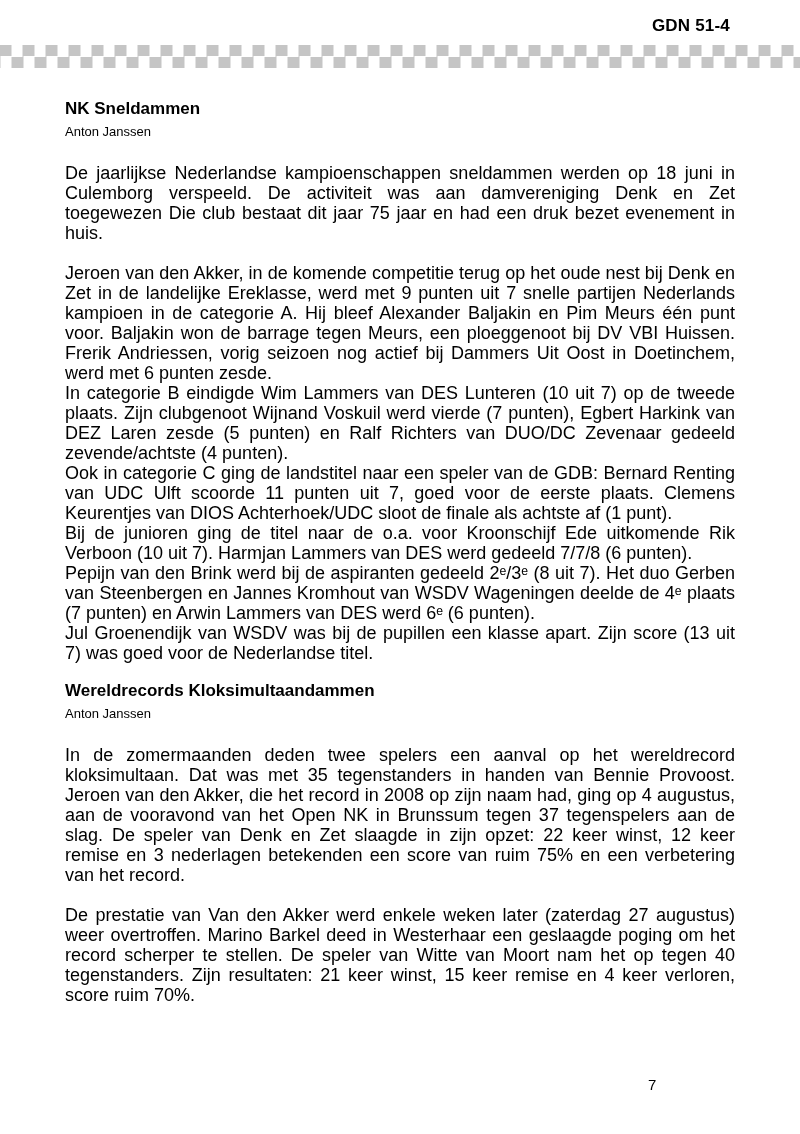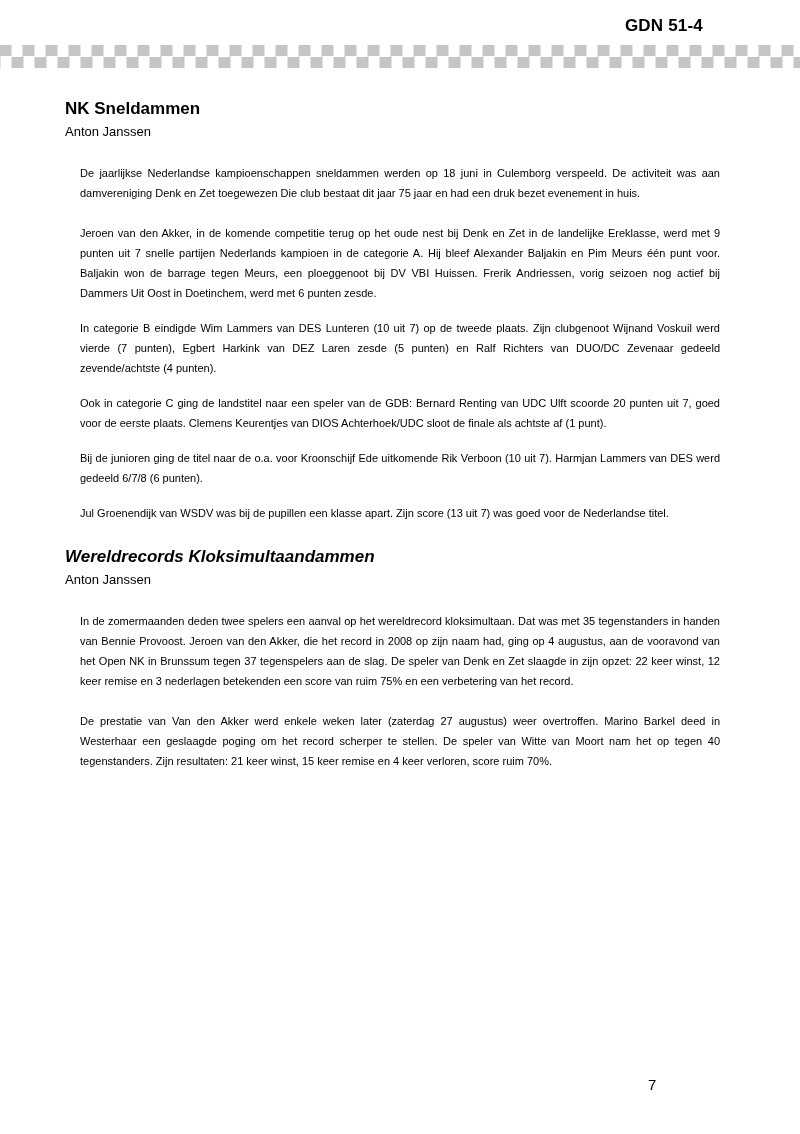--- a/index.html
+++ b/index.html
@@ -7,21 +7,21 @@
   html, body { margin: 0; padding: 0; }
   body {
     width: 800px; height: 1134px;
     background: #ffffff;
     color: #000000;
     font-family: "Liberation Sans", "DejaVu Sans", sans-serif;
     position: relative;
     overflow: hidden;
   }
   .header-row {
-    padding: 16px 97px 0 0;
+    padding: 16px 70px 0 0;
     text-align: right;
     height: 45px;
   }
   .header-label {
     font-weight: bold;
     font-size: 17px;
     letter-spacing: 0.2px;
   }
   .checker-band {
     width: 800px; height: 23px;
@@ -32,31 +32,31 @@
   .content {
     width: 670px;
     margin-left: 65px;
   }
   h1.section-title {
     font-size: 17px;
     line-height: 24px;
     font-weight: bold;
     margin: 29px 0 0 0;
   }
-  h1.section-title.second { margin-top: 22px; font-style: italic; }
+  h1.section-title.second { margin-top: 16px; }
   .author {
     font-size: 13px;
     line-height: 19px;
     margin: 1px 0 0 0;
   }
   .block { margin-top: 20px; }
   .block.first { margin-top: 22px; }
   .block p {
-    margin: 15px;
-    font-size: 11px;
+    margin: 0;
+    font-size: 18px;
     line-height: 20px;
     text-align: justify;
   }
   .page-number {
     position: absolute;
     left: 648px;
     top: 1076px;
     font-size: 15px;
   }
 </style>
@@ -77,22 +77,23 @@
       <h1 class="section-title">NK Sneldammen</h1>
       <div class="author">Anton Janssen</div>
 
       <div class="block first">
         <p>De jaarlijkse Nederlandse kampioenschappen sneldammen werden op 18 juni in Culemborg verspeeld. De activiteit was aan damvereniging Denk en Zet toegewezen Die club bestaat dit jaar 75 jaar en had een druk bezet evenement in huis.</p>
       </div>
 
       <div class="block">
         <p>Jeroen van den Akker, in de komende competitie terug op het oude nest bij Denk en Zet in de landelijke Ereklasse, werd met 9 punten uit 7 snelle partijen Nederlands kampioen in de categorie A. Hij bleef Alexander Baljakin en Pim Meurs één punt voor. Baljakin won de barrage tegen Meurs, een ploeggenoot bij DV VBI Huissen. Frerik Andriessen, vorig seizoen nog actief bij Dammers Uit Oost in Doetinchem, werd met 6 punten zesde.</p>
         <p>In categorie B eindigde Wim Lammers van DES Lunteren (10 uit 7) op de tweede plaats. Zijn clubgenoot Wijnand Voskuil werd vierde (7 punten), Egbert Harkink van DEZ Laren zesde (5 punten) en Ralf Richters van DUO/DC Zevenaar gedeeld zevende/achtste (4 punten).</p>
-        <p>Ook in categorie C ging de landstitel naar een speler van de GDB: Bernard Renting van UDC Ulft scoorde 20 punten uit 7, goed voor de eerste plaats. Clemens Keurentjes van DIOS Achterhoek/UDC sloot de finale als achtste af (1 punt).</p>
-        <p>Bij de junioren ging de titel naar de o.a. voor Kroonschijf Ede uitkomende Rik Verboon (10 uit 7). Harmjan Lammers van DES werd gedeeld 6/7/8 (6 punten).</p>
+        <p>Ook in categorie C ging de landstitel naar een speler van de GDB: Bernard Renting van UDC Ulft scoorde 11 punten uit 7, goed voor de eerste plaats. Clemens Keurentjes van DIOS Achterhoek/UDC sloot de finale als achtste af (1 punt).</p>
+        <p>Bij de junioren ging de titel naar de o.a. voor Kroonschijf Ede uitkomende Rik Verboon (10 uit 7). Harmjan Lammers van DES werd gedeeld 7/7/8 (6 punten).</p>
+        <p>Pepijn van den Brink werd bij de aspiranten gedeeld 2ᵉ/3ᵉ (8 uit 7). Het duo Gerben van Steenbergen en Jannes Kromhout van WSDV Wageningen deelde de 4ᵉ plaats (7 punten) en Arwin Lammers van DES werd 6ᵉ (6 punten).</p>
         <p>Jul Groenendijk van WSDV was bij de pupillen een klasse apart. Zijn score (13 uit 7) was goed voor de Nederlandse titel.</p>
       </div>
     </section>
 
     <section>
       <h1 class="section-title second">Wereldrecords Kloksimultaandammen</h1>
       <div class="author">Anton Janssen</div>
 
       <div class="block first">
         <p>In de zomermaanden deden twee spelers een aanval op het wereldrecord kloksimultaan. Dat was met 35 tegenstanders in handen van Bennie Provoost. Jeroen van den Akker, die het record in 2008 op zijn naam had, ging op 4 augustus, aan de vooravond van het Open NK in Brunssum tegen 37 tegenspelers aan de slag. De speler van Denk en Zet slaagde in zijn opzet: 22 keer winst, 12 keer remise en 3 nederlagen betekenden een score van ruim 75% en een verbetering van het record.</p>

